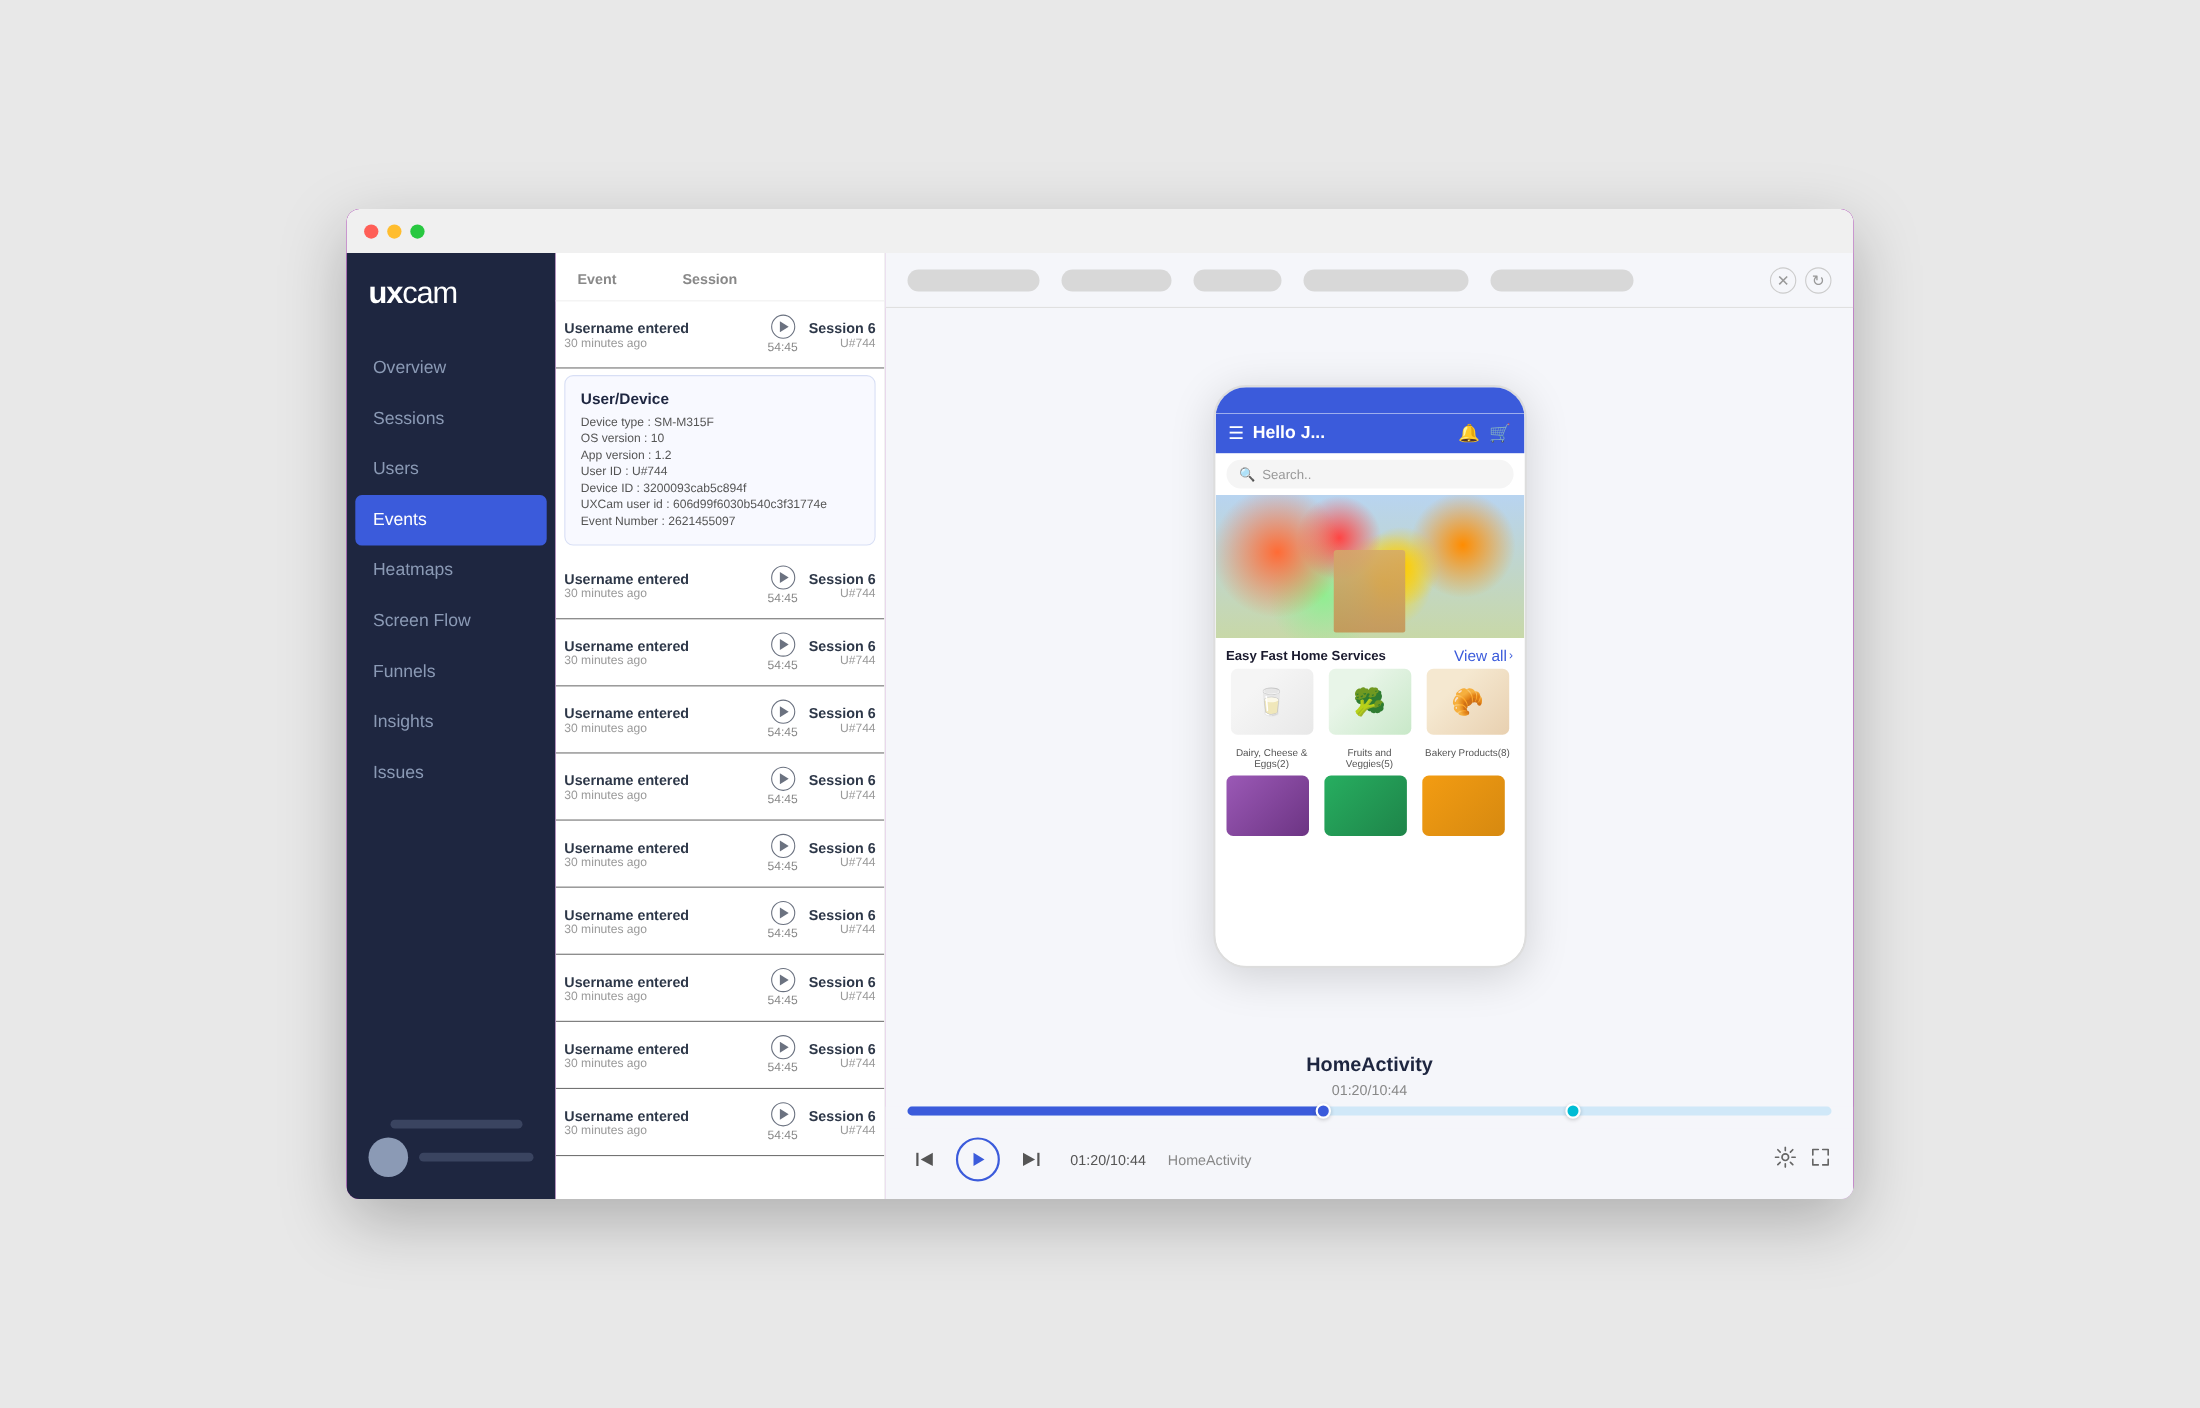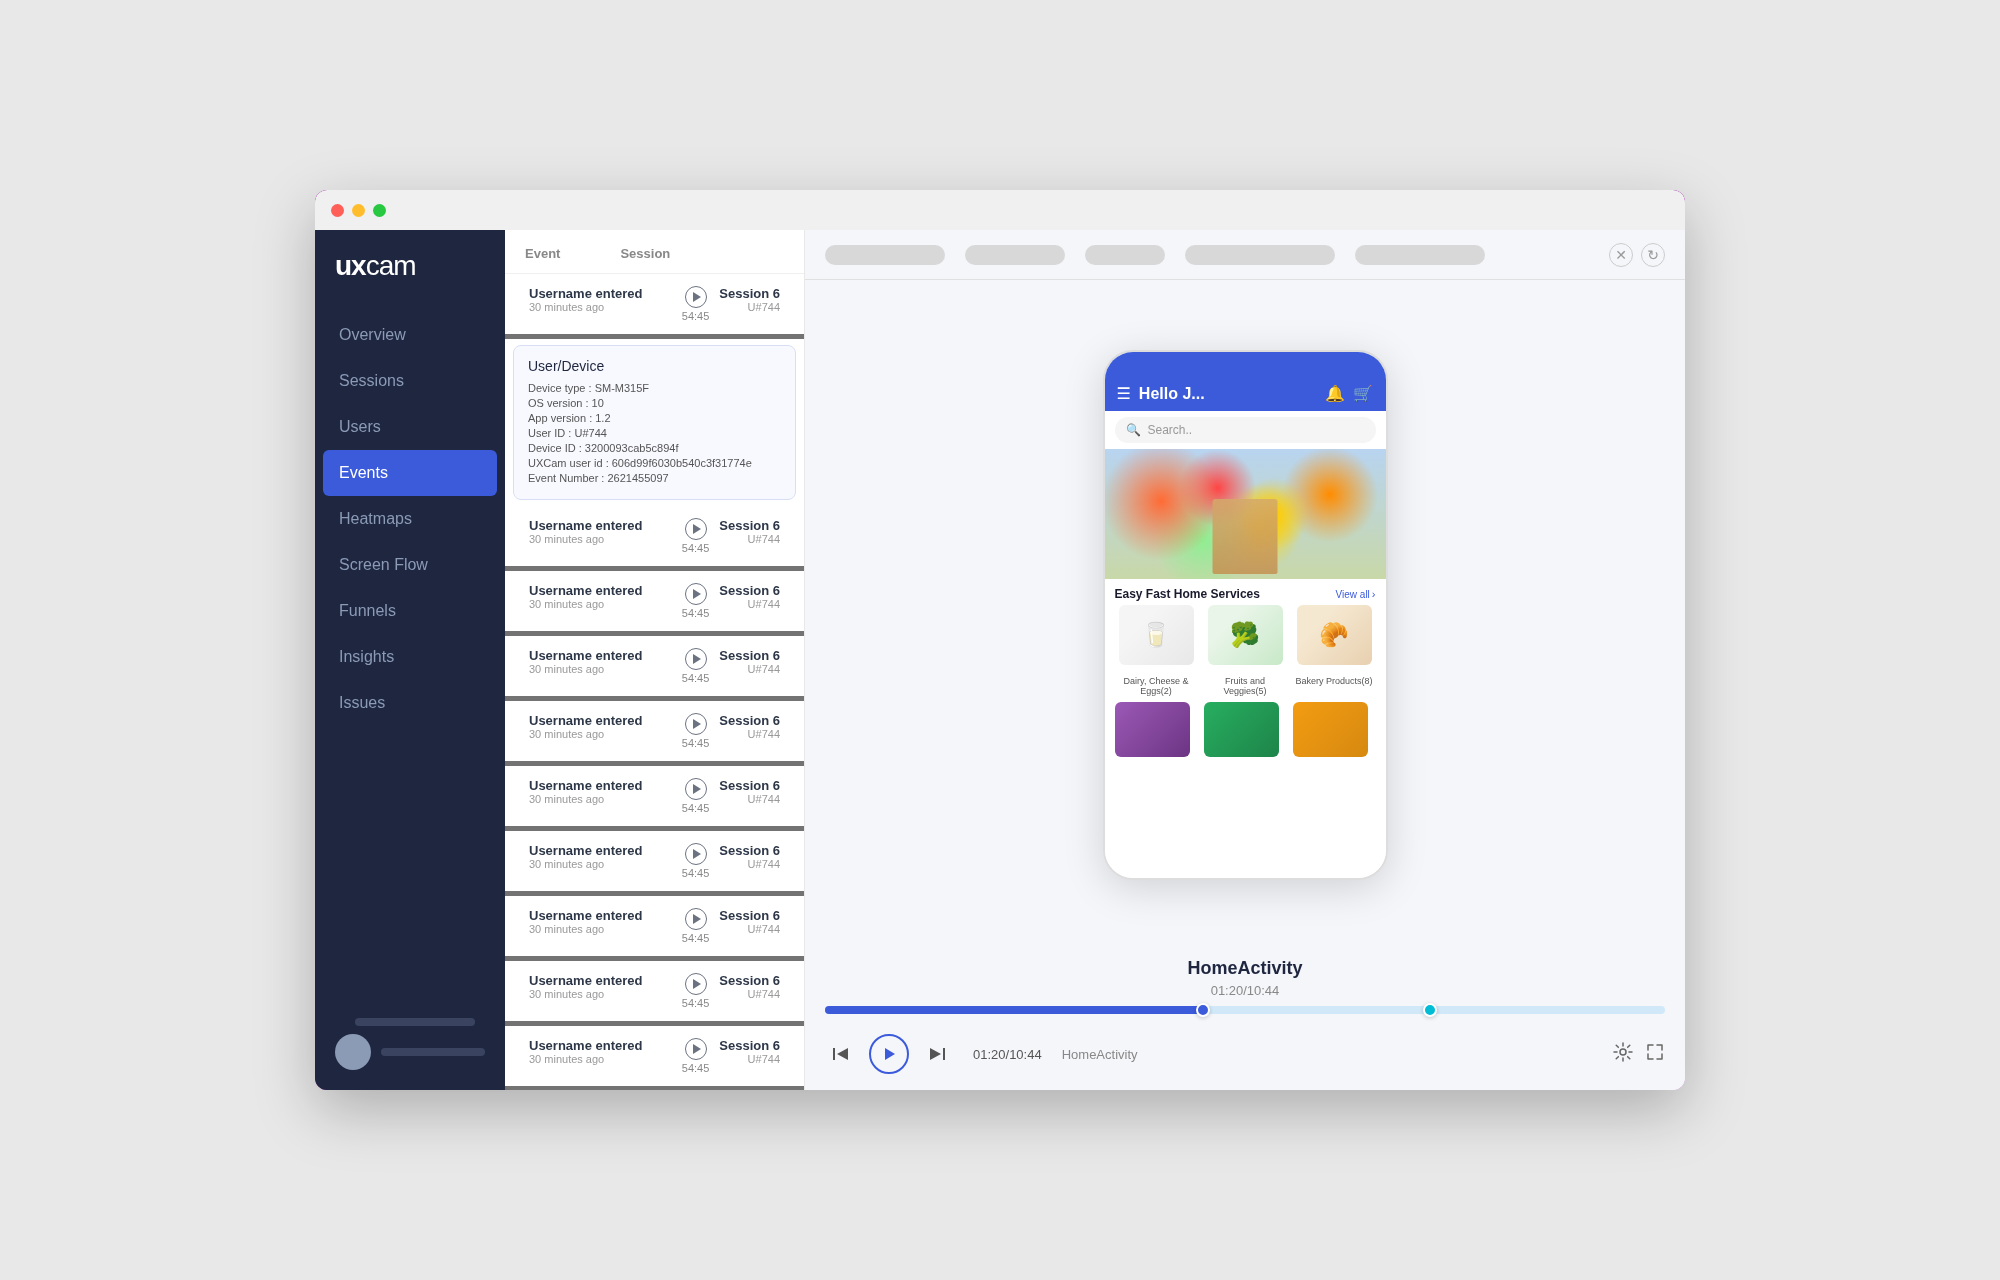--- a/index.html
+++ b/index.html
@@ -129,22 +129,23 @@
       font-weight: 600;
       color: #888;
       text-transform: none;
     }
     .events-list {
       flex: 1;
       overflow-y: auto;
     }
     .event-item {
       display: flex;
-      padding: 12px 24px;
-      border-bottom: 5px solid #737373;
+      align-items: center;
+      padding: 12px 8px;
+      border-bottom: 1px solid #737373;
       gap: 10px;
     }
     .event-info { flex: 1; }
     .event-name {
       font-size: 13px;
       font-weight: 600;
       color: #2d3748;
     }
     .event-time {
       font-size: 11px;
@@ -193,21 +194,21 @@
     
     .device-card {
       background: #f8f9ff;
       border: 1.5px solid #d8dff5;
       border-radius: 8px;
       margin: 6px 8px;
       padding: 12px 14px;
     }
     .device-card-title {
       font-size: 14px;
-      font-weight: 400;
+      font-weight: 700;
       color: #1e2640;
       margin-bottom: 8px;
     }
     .device-info-row {
       font-size: 11px;
       color: #555;
       margin-bottom: 3px;
     }
     
     .main-content {
@@ -726,21 +727,21 @@
             <div class="hero-image">
               <div class="hero-image-inner">
                 <div style="position:absolute;bottom:5px;left:50%;transform:translateX(-50%);width:65px;height:75px;background:linear-gradient(to bottom,#d4a96a,#c49050);border-radius:3px 3px 2px 2px;opacity:0.85;"></div>
               </div>
             </div>
             <div class="section-header">
               <div>
                 <div style="font-size:12px;font-weight:700;color:#1a1a2e;">Easy Fast Home Services</div>
               </div>
               <div style="display:flex;align-items:center;gap:2px;">
-                <span style="font-size:10px;color:#3b5bdb;">View all</span>
+                <span style="font-size:14px;color:#3b5bdb;">View all</span>
                 <span style="font-size:11px;color:#3b5bdb;">›</span>
               </div>
             </div>
             <div class="category-grid">
               <div class="category-item">
                 <div class="category-thumb cat-dairy">🥛</div>
                 <div class="category-label">Dairy, Cheese &amp; Eggs(2)</div>
               </div>
               <div class="category-item">
                 <div class="category-thumb cat-fruits">🥦</div>

